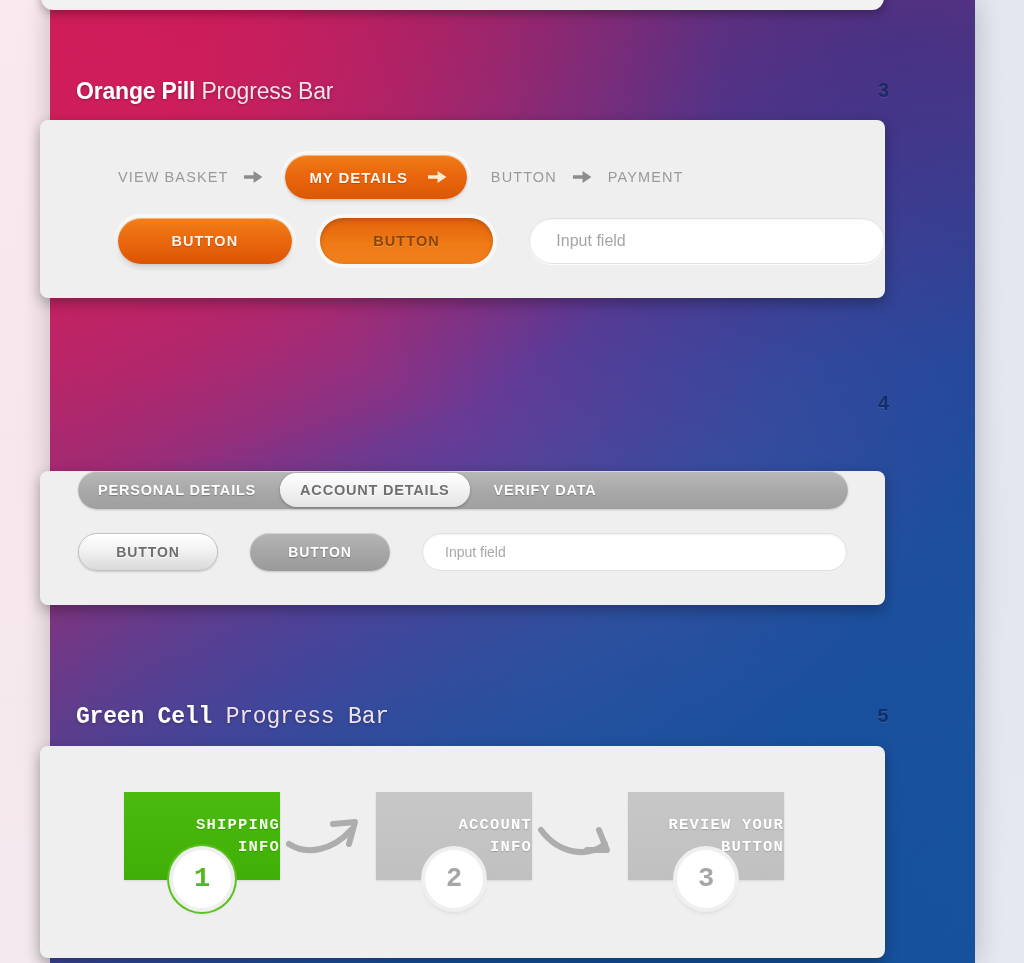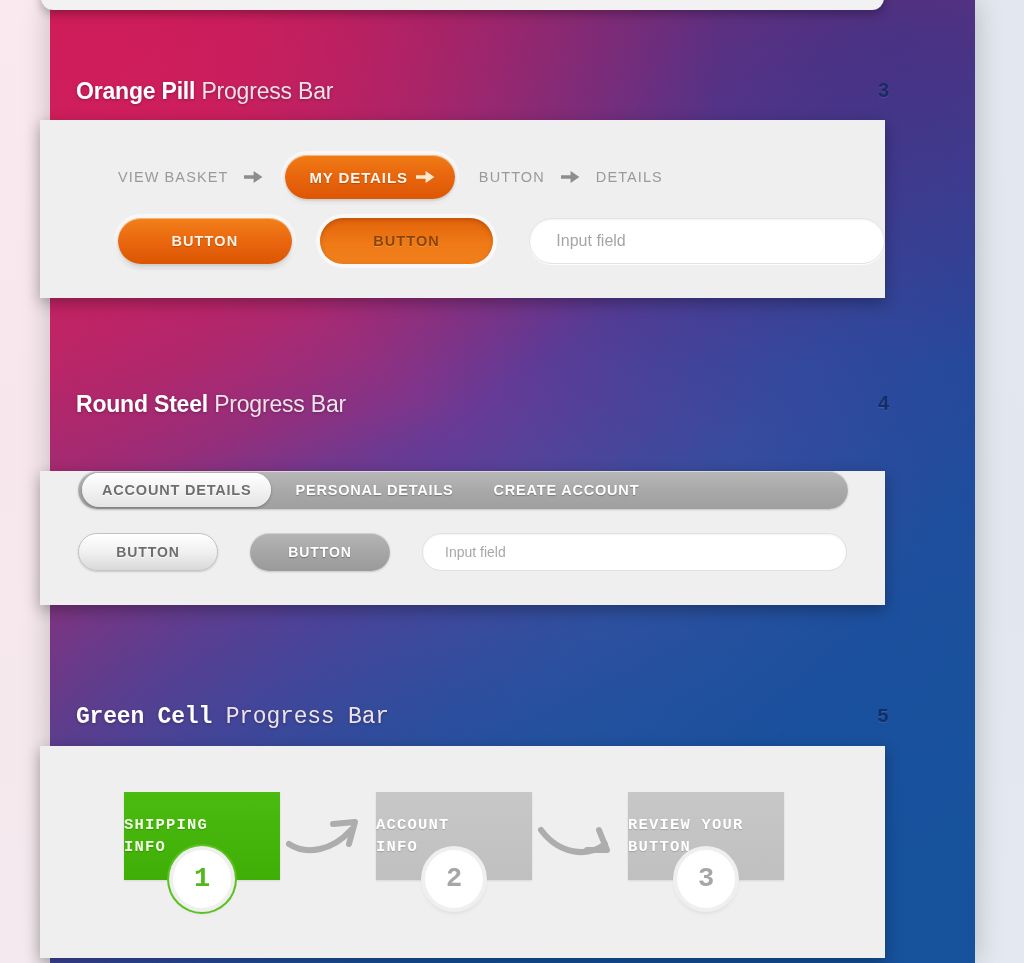--- a/index.html
+++ b/index.html
@@ -103,21 +103,21 @@
     opacity: 0.85;
     text-shadow: 0 1px 1px rgba(255,255,255,0.12);
   }
 
   
   .panel {
     position: relative;
     margin: 0 0 0 40px;
     width: 845px;
     background: #efefef;
-    border-radius: 0;
+    border-radius: 8px;
     box-shadow: 0 5px 14px rgba(0,0,0,0.30);
   }
 
   
   .orange-steps {
     display: flex;
     align-items: center;
     padding: 34px 0 0 78px;
     height: 46px;
     box-sizing: content-box;
@@ -132,21 +132,21 @@
   .arrow-ico {
     margin: 0 16px;
     display: inline-flex;
     align-items: center;
     color: #8d8d8d;
   }
   .arrow-ico svg { display: block; }
   .pill-active {
     display: inline-flex;
     align-items: center;
-    gap: 8px;
+    gap: 20px;
     height: 44px;
     padding: 0 20px 0 24px;
     margin: 0 6px;
     border-radius: 24px;
     background: linear-gradient(180deg, #f07c16 0%, #e8650d 50%, #dd5704 100%);
     box-shadow: inset 0 1px 0 rgba(255,255,255,0.45),
                 0 2px 4px rgba(0,0,0,0.22),
                 0 0 0 4px rgba(255,255,255,0.55);
   }
   .pill-active .txt {
@@ -291,21 +291,21 @@
     display: flex;
     align-items: flex-start;
     padding: 46px 0 0 84px;
     height: 160px;
   }
   .cell-wrap { position: relative; }
   .cell {
     width: 156px; height: 88px;
     display: flex;
     flex-direction: column;
-    align-items: flex-start;
+    align-items: flex-end;
     justify-content: center;
     background: linear-gradient(180deg, #c7c7c7 0%, #c0c0c0 100%);
     color: #ffffff;
     font-size: 15.5px;
     font-weight: bold;
     letter-spacing: 1.2px;
     line-height: 22px;
     text-align: center;
     text-shadow: 0 1px 1px rgba(120,120,120,0.45);
     box-shadow: 0 1px 2px rgba(0,0,0,0.10);
@@ -386,44 +386,43 @@
           </div>
 
           <div class="step-label" style="margin-left:18px;">BUTTON</div>
 
           <span class="arrow-ico">
             <svg width="19" height="14" viewBox="0 0 19 14">
                 <path d="M0 5.2h9.6V1.1L18.4 7l-8.8 5.9V8.8H0z" fill="currentColor"></path>
               </svg>
           </span>
 
-          <div class="step-label">DETAILS</div>
+          <div class="step-label">PAYMENT</div>
         </div>
 
         <div class="orange-row">
           <button class="btn-orange">BUTTON</button>
           <button class="btn-orange pressed">BUTTON</button>
           <input class="input-pill" type="text" placeholder="Input field" style="">
         </div>
 
       </div>
     </div>
 
     <div class="section" style="top:391px;">
       <div class="sec-head">
-        <div class="sec-title"><b>Round Steel</b><span> Progress Bar</span></div>
         <div class="sec-num">4</div>
       </div>
 
       <div class="panel">
 
         <div class="steel-bar">
+          <div class="steel-step">PERSONAL DETAILS</div>
           <div class="steel-step active">ACCOUNT DETAILS</div>
-          <div class="steel-step">PERSONAL DETAILS</div>
-          <div class="steel-step">CREATE ACCOUNT</div>
+          <div class="steel-step">VERIFY DATA</div>
         </div>
 
         <div class="steel-row">
           <button class="btn-steel-light">BUTTON</button>
           <button class="btn-steel-dark">BUTTON</button>
           <input class="input-steel" type="text" placeholder="Input field" style="">
         </div>
 
       </div>
     </div>

